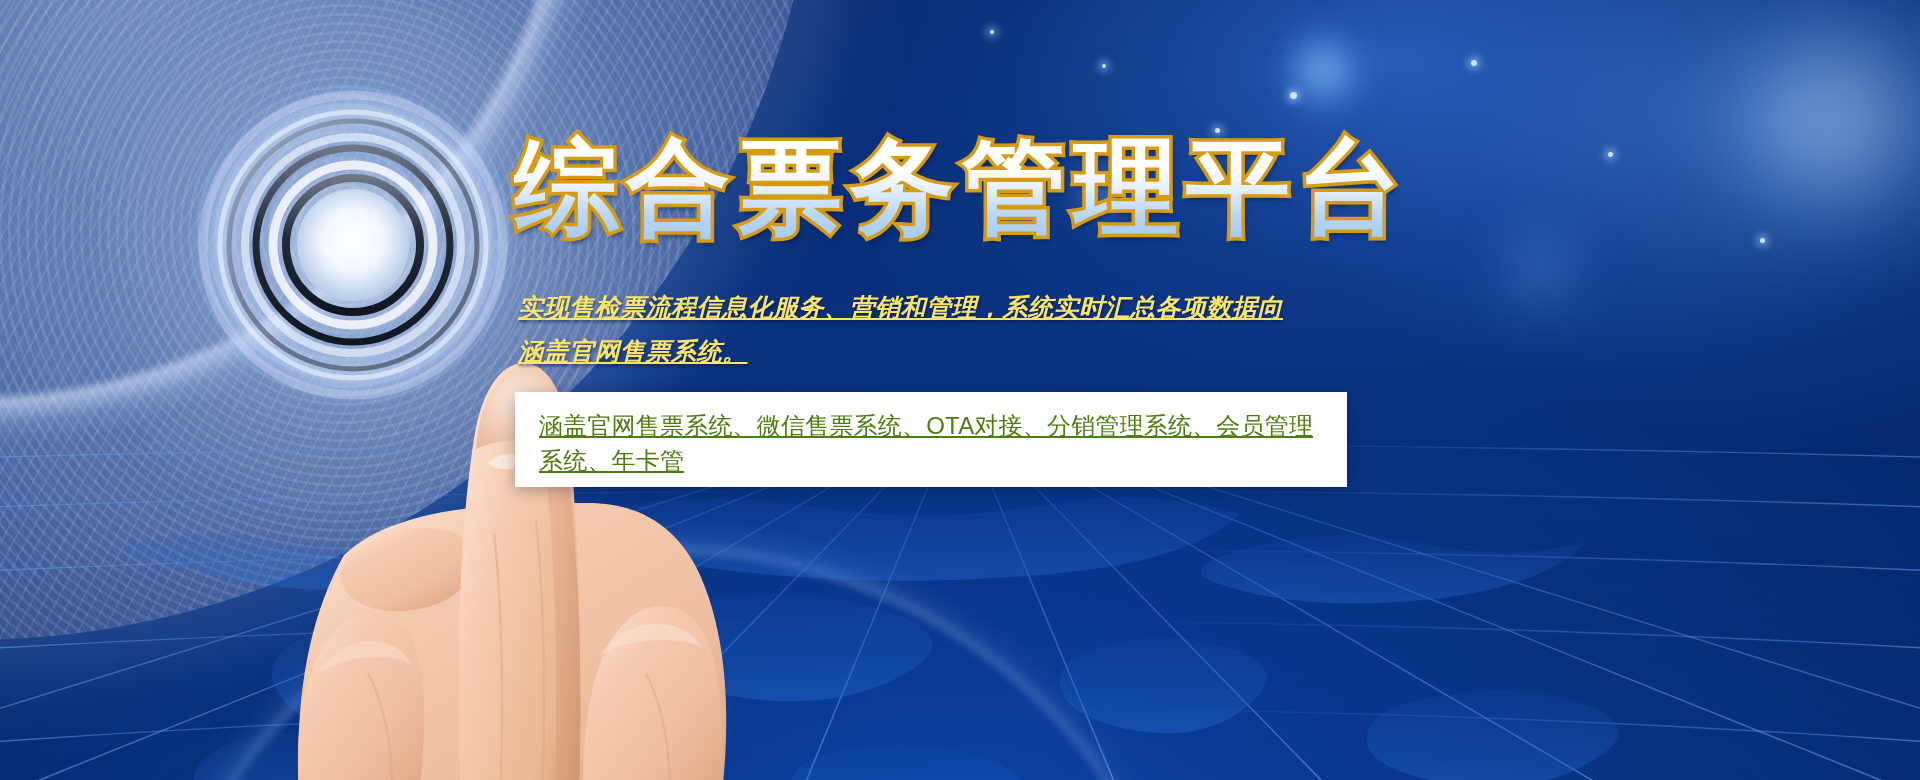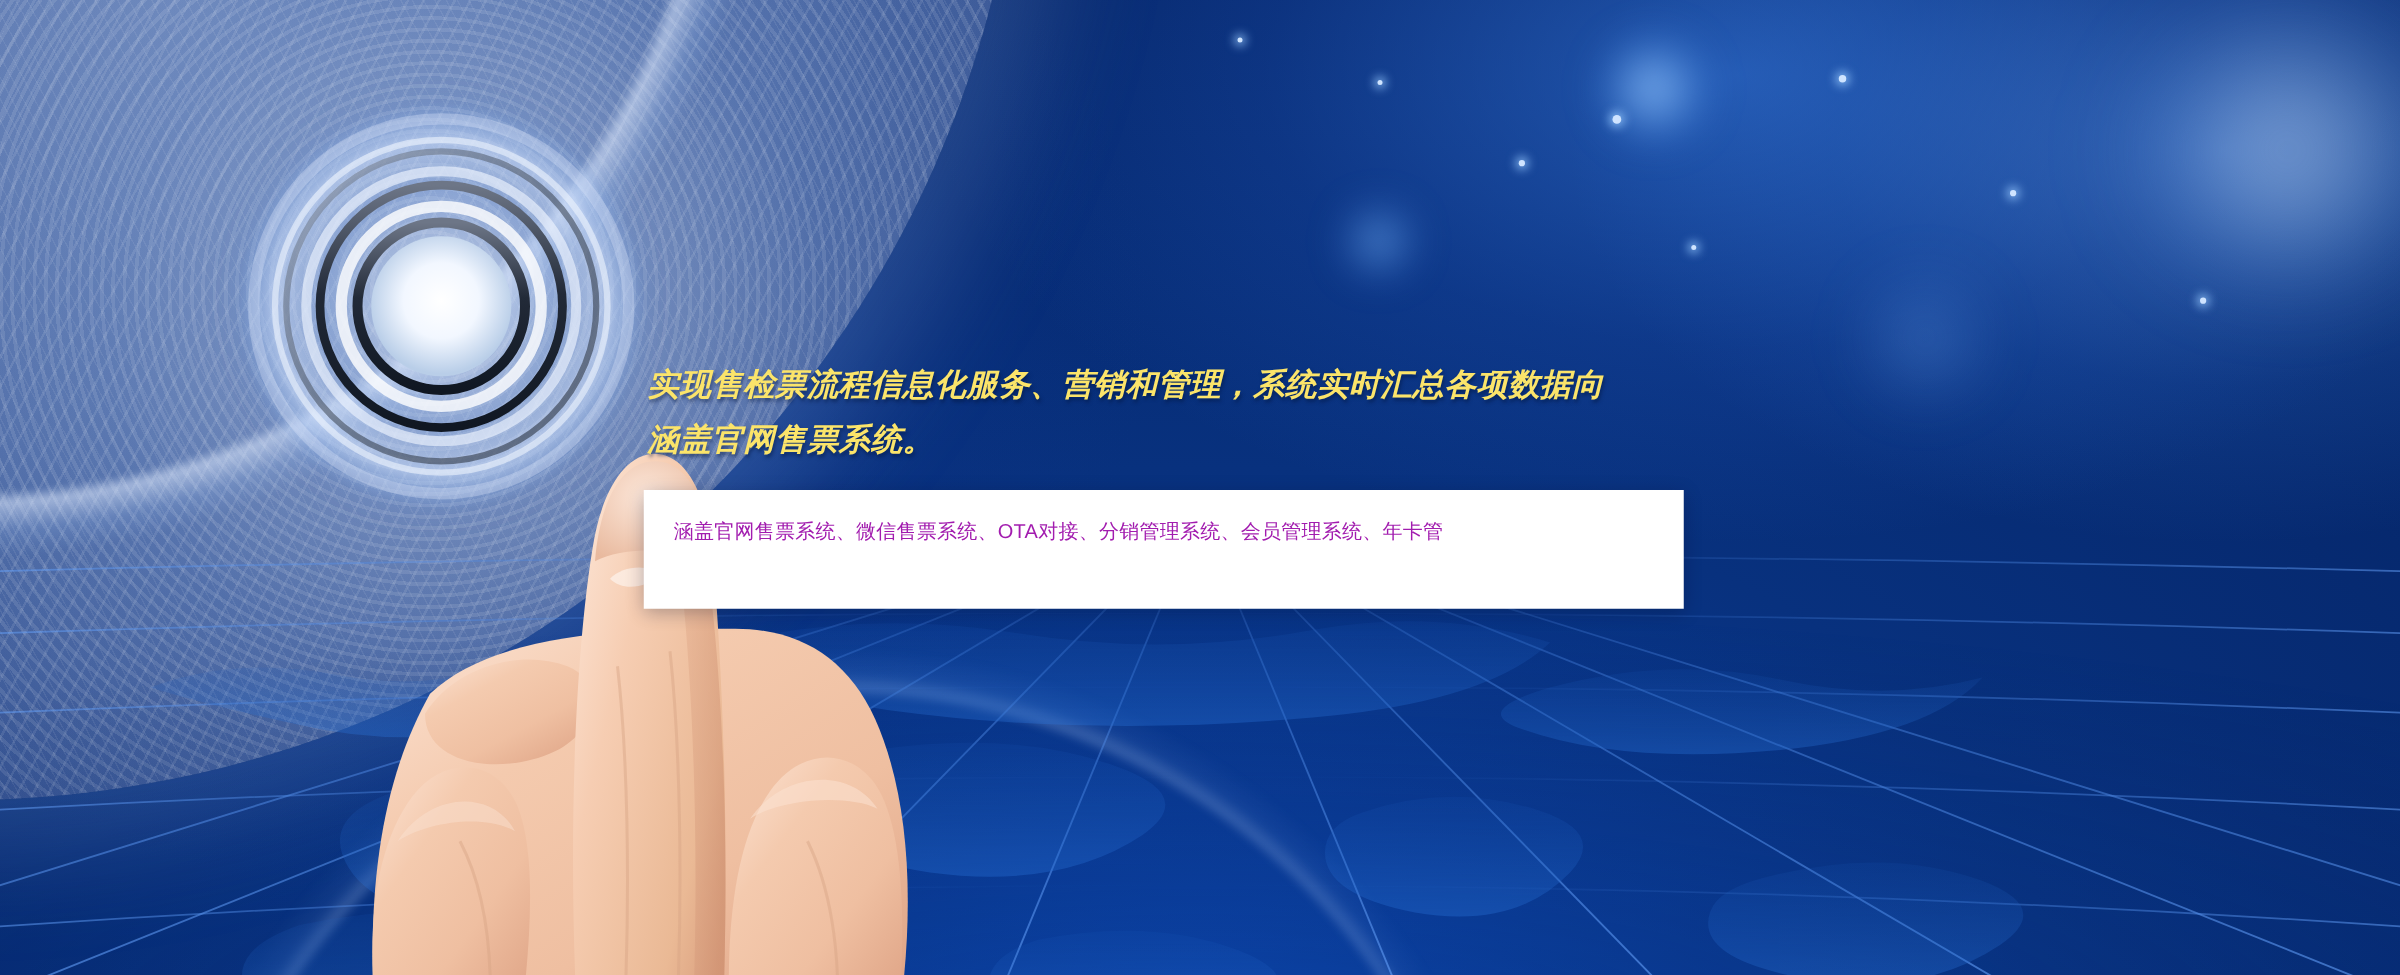--- a/index.html
+++ b/index.html
@@ -97,33 +97,35 @@
   }
 
   
   .subtitle {
     position:absolute; left:518px; top:286px; width:852px;
     font-family:"DejaVu Serif","Liberation Serif",serif;
     font-style:italic; font-weight:600;
     font-size:25px; line-height:44px; color:#fbe46a;
     text-shadow:1px 2px 3px rgba(0,20,60,.5);
     letter-spacing:.5px;
+    text-decoration:underline;
   }
 
   
   .feature-box {
     position:absolute; left:515px; top:392px; width:832px; height:95px;
     background:#ffffff;
     box-shadow:0 3px 14px rgba(0,12,45,.30);
     padding:16px 24px 0 24px;
   }
   .feature-box p {
     font-family:"Liberation Sans","DejaVu Sans",sans-serif;
-    font-size:16px; line-height:35px; color:#a21caf; font-weight:500;
+    font-size:24px; line-height:35px; color:#4d7c0f; font-weight:500;
     letter-spacing:.2px;
+    text-decoration:underline;
   }
 
   
   .hand { position:absolute; left:160px; top:175px; width:520px; height:620px; }
 </style>
 </head>
 <body>
 
 <div id="banner">
 
@@ -297,20 +299,24 @@
         <path d="M246 330 C 254 400, 256 500, 252 600"></path>
         <path d="M288 318 C 296 392, 298 498, 294 600"></path>
         <path d="M120 470 C 140 508, 146 560, 144 612"></path>
         <path d="M398 470 C 416 506, 424 556, 422 612"></path>
       </g>
 
       <path d="M240 260 C 250 250, 268 248, 282 256 C 268 268, 250 270, 240 260 Z" fill="#ffffff" opacity=".5"></path>
     </svg>
   </div>
 
+  <div class="headline">
+    <span class="outline">综合票务管理平台</span>
+    <span class="fill">综合票务管理平台</span>
+  </div>
 
   <div class="subtitle">
     <div>实现售检票流程信息化服务、营销和管理，系统实时汇总各项数据向</div>
     <div>涵盖官网售票系统。</div>
   </div>
 
   <div class="feature-box">
     <p>涵盖官网售票系统、微信售票系统、OTA对接、分销管理系统、会员管理系统、年卡管</p>
   </div>
 

